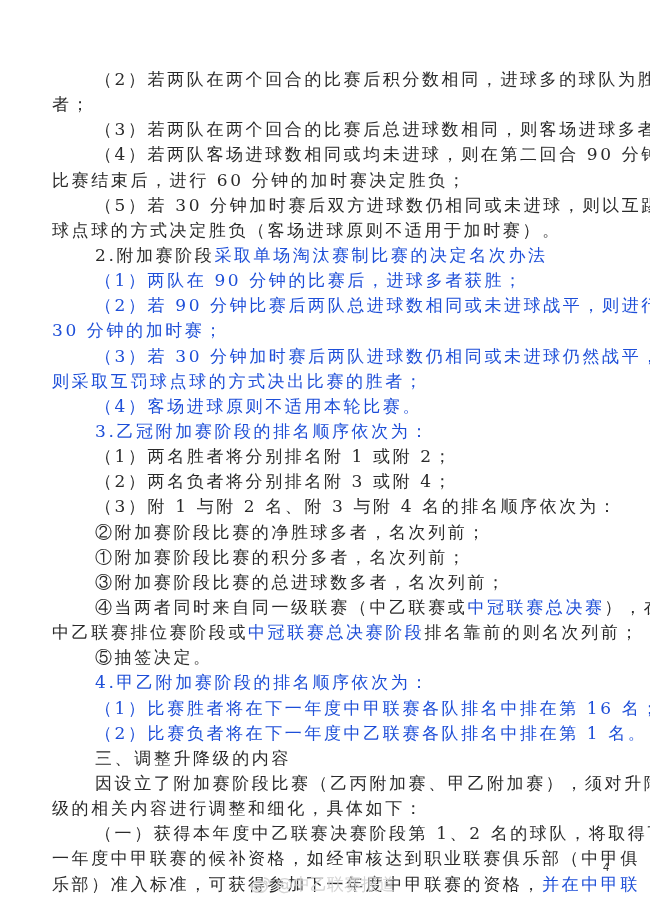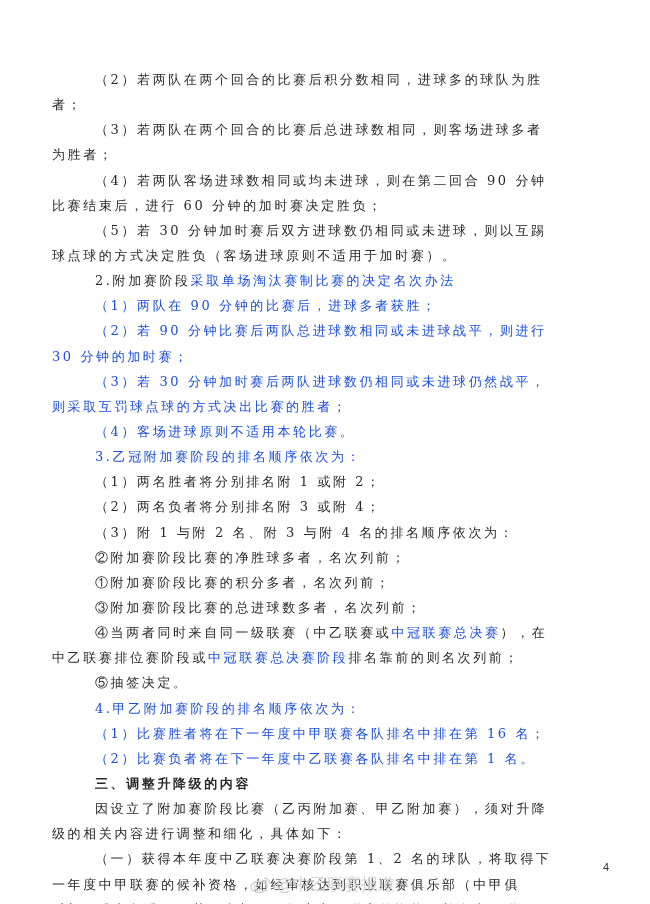--- a/index.html
+++ b/index.html
@@ -1,38 +1,37 @@
 <!DOCTYPE html>
 <html><head>
 <meta charset="utf-8">
 <style>
   html, body { margin:0; padding:0; background:#ffffff; }
   body { width:650px; height:904px; position:relative; overflow:hidden;
          font-family: "DejaVu Serif", "Liberation Serif", serif; color:#2a2a2a; }
   .page { position:absolute; left:52px; top:67px; width:560px; }
-  .line { height:25.15px; line-height:25.15px; font-size:13px; white-space:nowrap;
+  .line { height:25.15px; line-height:25.15px; font-size:17px; white-space:nowrap;
           letter-spacing:2.6px; }
   .indent { padding-left:43px; }
   .red { color:#1d4ed8; }
-  .bold { font-weight:bold; }
+  .bold { font-weight:normal; }
   .pagenum { position:absolute; left:603px; top:861px; font-size:11px; color:#333;
              font-family:"Liberation Sans", sans-serif; }
   .wm { position:absolute; left:250px; top:873px; font-size:17px; color:#d4d4d4;
         font-family:"DejaVu Sans", sans-serif; display:flex; align-items:center; gap:4px;
         letter-spacing:0px; }
   .wm-icon { width:22px; height:17px; position:relative; }
 </style>
 </head>
 <body>
 
 <div class="page" id="page">
     <div class="line indent"><span>（2）若两队在两个回合的比赛后积分数相同，进球多的球队为胜</span></div>
     <div class="line"><span>者；</span></div>
     <div class="line indent"><span>（3）若两队在两个回合的比赛后总进球数相同，则客场进球多者</span></div>
-    <div class="line"><span>为胜者；</span></div>
     <div class="line indent"><span>（4）若两队客场进球数相同或均未进球，则在第二回合 90 分钟</span></div>
     <div class="line"><span>比赛结束后，进行 60 分钟的加时赛决定胜负；</span></div>
     <div class="line indent"><span>（5）若 30 分钟加时赛后双方进球数仍相同或未进球，则以互踢</span></div>
     <div class="line"><span>球点球的方式决定胜负（客场进球原则不适用于加时赛）。</span></div>
     <div class="line indent"><span>2.附加赛阶段</span><span class="red">采取单场淘汰赛制比赛的决定名次办法</span></div>
     <div class="line indent"><span class="red">（1）两队在 90 分钟的比赛后，进球多者获胜；</span></div>
     <div class="line indent"><span class="red">（2）若 90 分钟比赛后两队总进球数相同或未进球战平，则进行</span></div>
     <div class="line"><span class="red">30 分钟的加时赛；</span></div>
     <div class="line indent"><span class="red">（3）若 30 分钟加时赛后两队进球数仍相同或未进球仍然战平，</span></div>
     <div class="line"><span class="red">则采取互罚球点球的方式决出比赛的胜者；</span></div>

